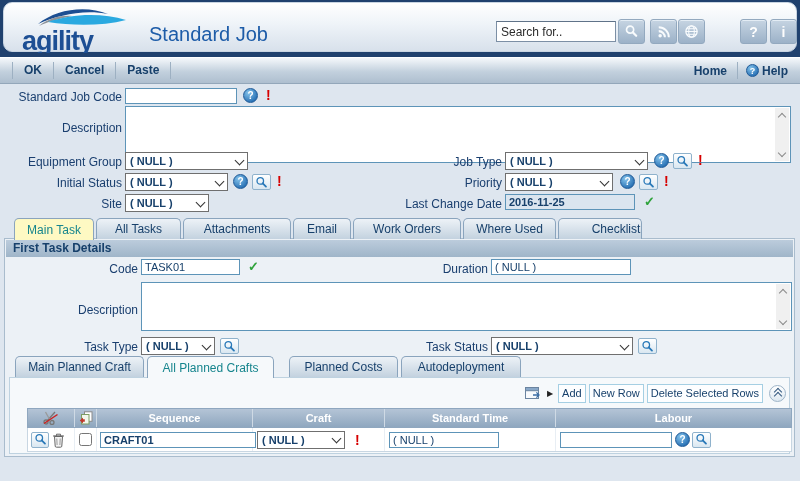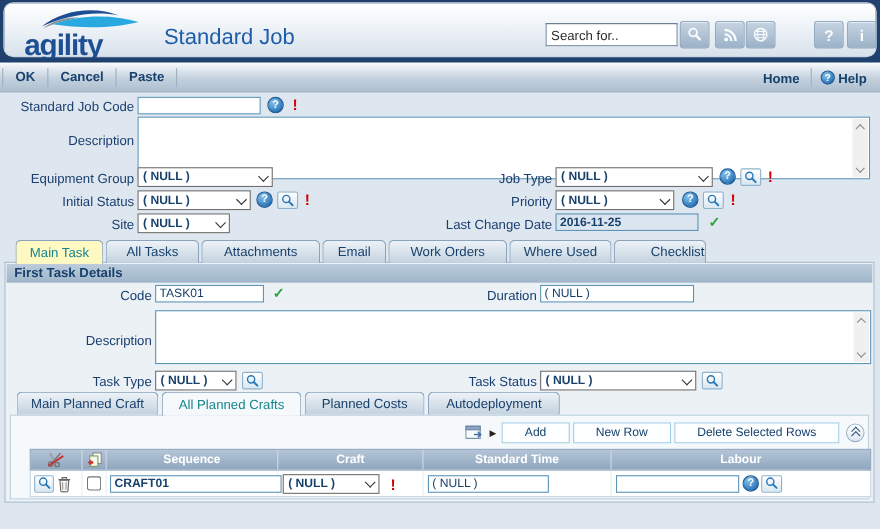--- a/index.html
+++ b/index.html
@@ -20,21 +20,21 @@
     background:linear-gradient(180deg,#c6d4e2,#9cb2c8);box-shadow:inset 0 1px 0 #e3ecf4;
     display:flex;align-items:center;justify-content:center;color:#fdfdfd;font-weight:bold;
     font-size:14px;cursor:pointer;box-sizing:border-box;}
 
   
   .toolbar{position:absolute;left:0;top:57px;width:800px;height:27px;
     background:linear-gradient(180deg,#f5f8fb,#c2d0dd 55%,#aebfcf);
     border-top:1px solid #fff;border-bottom:1px solid #93a7ba;box-sizing:border-box;
     display:flex;justify-content:space-between;align-items:center;
     font-size:12px;font-weight:bold;color:#17406b;}
-  .tb-left{display:flex;align-items:center;height:17px;border-left:1px solid #9db0c2;margin-left:2px;}
+  .tb-left{display:flex;align-items:center;height:17px;border-left:1px solid #9db0c2;margin-left:12px;}
   .tb-item{padding:0 11px;border-right:1px solid #9db0c2;height:17px;line-height:17px;cursor:pointer;}
   .tb-right{display:flex;align-items:center;padding-right:12px;height:17px;}
   .tb-right .home{padding:0 10px;cursor:pointer;}
   .tb-right .helpgrp{display:flex;align-items:center;gap:3px;border-left:1px solid #9db0c2;
     padding-left:8px;cursor:pointer;height:17px;}
 
   
   .lbl{position:absolute;font-size:12px;color:#1a3f6f;text-align:right;white-space:nowrap;}
   .txt{position:absolute;height:16px;border:1px solid #5d94b8;background:#fff;font-family:inherit;
     font-size:11px;color:#17406b;padding:0 3px;box-sizing:border-box;}
@@ -89,21 +89,21 @@
   .subtab{height:21px;box-sizing:border-box;border:1px solid #8aa4bd;border-bottom:none;
     border-radius:5px 5px 0 0;background:linear-gradient(180deg,#edf2f7,#c3d2df);
     color:#17406b;font-size:12px;display:flex;align-items:center;justify-content:center;cursor:pointer;}
   .subtab.active{background:#f6f9fb;color:#16858d;height:22px;position:relative;z-index:3;}
 
   
   .gridp{position:absolute;left:4px;top:138px;width:781px;height:77px;background:#f6f9fb;
     border:1px solid #bed2e0;box-sizing:border-box;}
   .gtb{position:absolute;right:3px;top:5px;height:20px;display:flex;align-items:center;gap:3px;}
   .gbtn{height:19px;border:1px solid #a5cfe3;background:#fdfeff;color:#17406b;font-size:11px;
-    padding:0 20px;display:flex;align-items:center;box-sizing:border-box;cursor:pointer;white-space:nowrap;text-align:right;}
+    padding:0 3px;display:flex;align-items:center;box-sizing:border-box;cursor:pointer;white-space:nowrap;text-align:right;}
   .expand{font-size:8px;color:#222;margin:0 2px;cursor:pointer;}
   .collapse{width:17px;height:17px;border-radius:50%;border:1px solid #9db4c8;
     background:linear-gradient(#fff,#dde8f0);display:flex;flex-direction:column;align-items:center;
     justify-content:center;cursor:pointer;margin-left:3px;box-sizing:border-box;}
   .dchev{width:8px;height:4px;position:relative;}
   .dchev::before{content:"";position:absolute;left:1px;top:0;width:5px;height:5px;
     border-left:1.5px solid #355a80;border-top:1.5px solid #355a80;transform:rotate(45deg);}
   .ghead{position:absolute;left:17px;top:30px;width:765px;height:20px;display:flex;
     background:linear-gradient(180deg,#b4c4d6,#8fa7bf);border:1px solid #8fa7bf;box-sizing:border-box;}
   .gh{display:flex;align-items:center;justify-content:center;color:#fff;font-weight:bold;
@@ -299,21 +299,21 @@
     <span class="lk" style="left:633px;top:99px;">
       <svg width="13" height="13" viewBox="0 0 16 16">
           <circle cx="6.5" cy="6" r="4" fill="none" stroke="#2878b8" stroke-width="1.6"></circle>
           <line x1="9.5" y1="9" x2="13.5" y2="13" stroke="#2878b8" stroke-width="2.2" stroke-linecap="round"></line>
         </svg>
     </span>
 
     <div class="subtabs">
       <div class="subtab" style="width:129px;text-align:right;">Main Planned Craft</div>
       <div class="subtab active" style="width:127px;">All Planned Crafts</div>
-      <div class="subtab" style="width:109px;">Planned Costs</div>
+      <div class="subtab" style="width:109px;margin-left:12px;">Planned Costs</div>
       <div class="subtab" style="width:120px;">Autodeployment</div>
     </div>
 
     <div class="gridp">
       <div class="gtb">
         <span class="plainicon">
           <svg width="17" height="15" viewBox="0 0 17 15">
             <rect x="0.5" y="1.5" width="13" height="11" fill="#f8fafc" stroke="#6b84a0"></rect>
             <rect x="0.5" y="1.5" width="13" height="3.2" fill="#89a8c8" stroke="#6b84a0"></rect>
             <path d="M8 9 h6 m-2.6 -2.6 l2.6 2.6 l-2.6 2.6" stroke="#3b6ea5" fill="none" stroke-width="1.3"></path>

